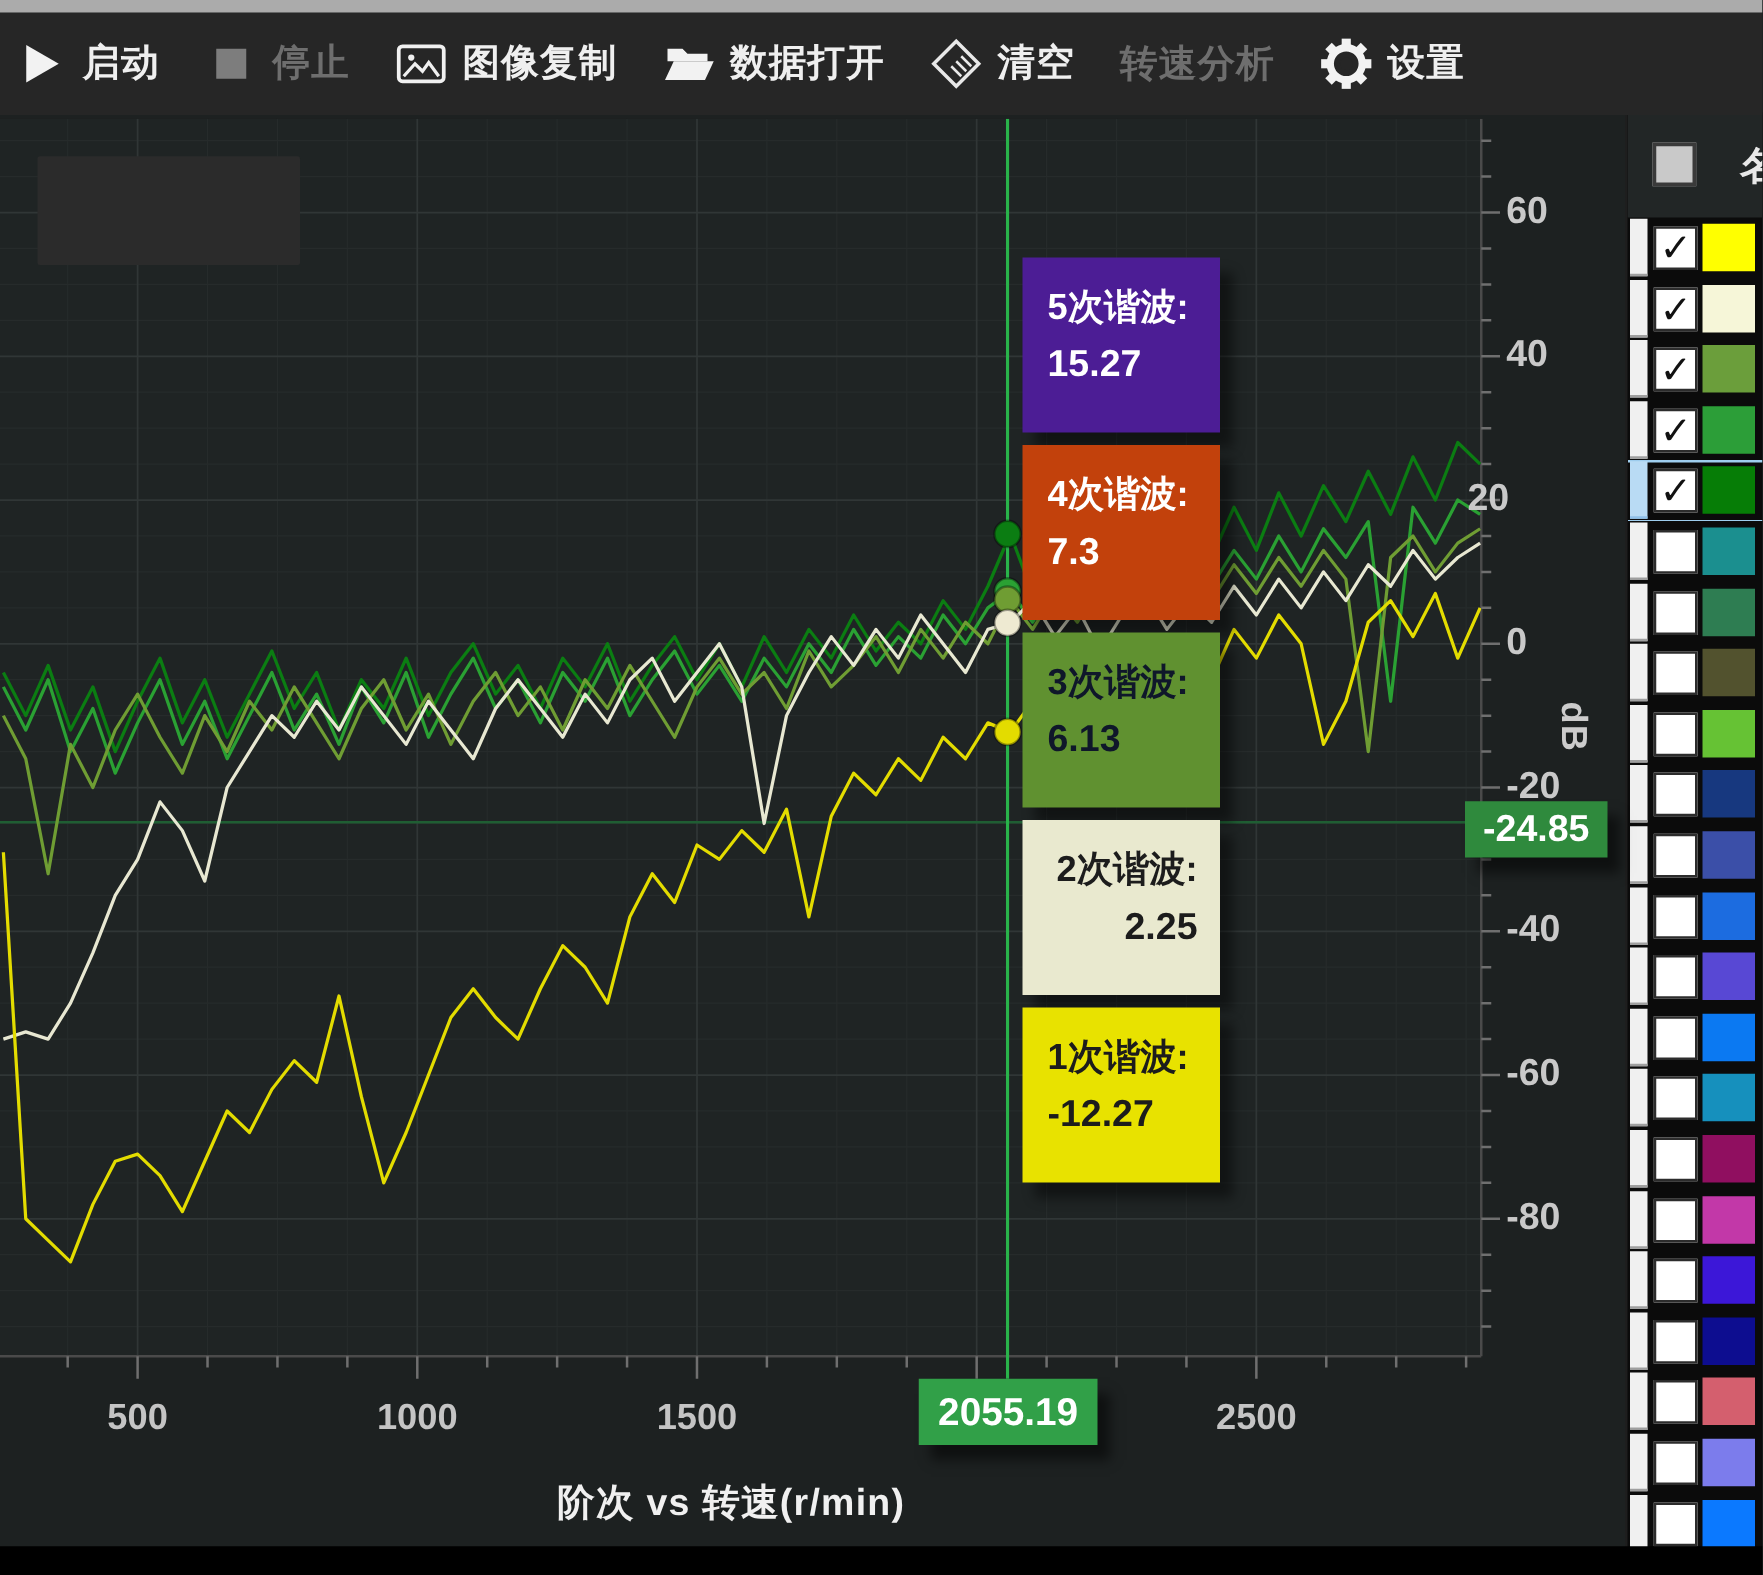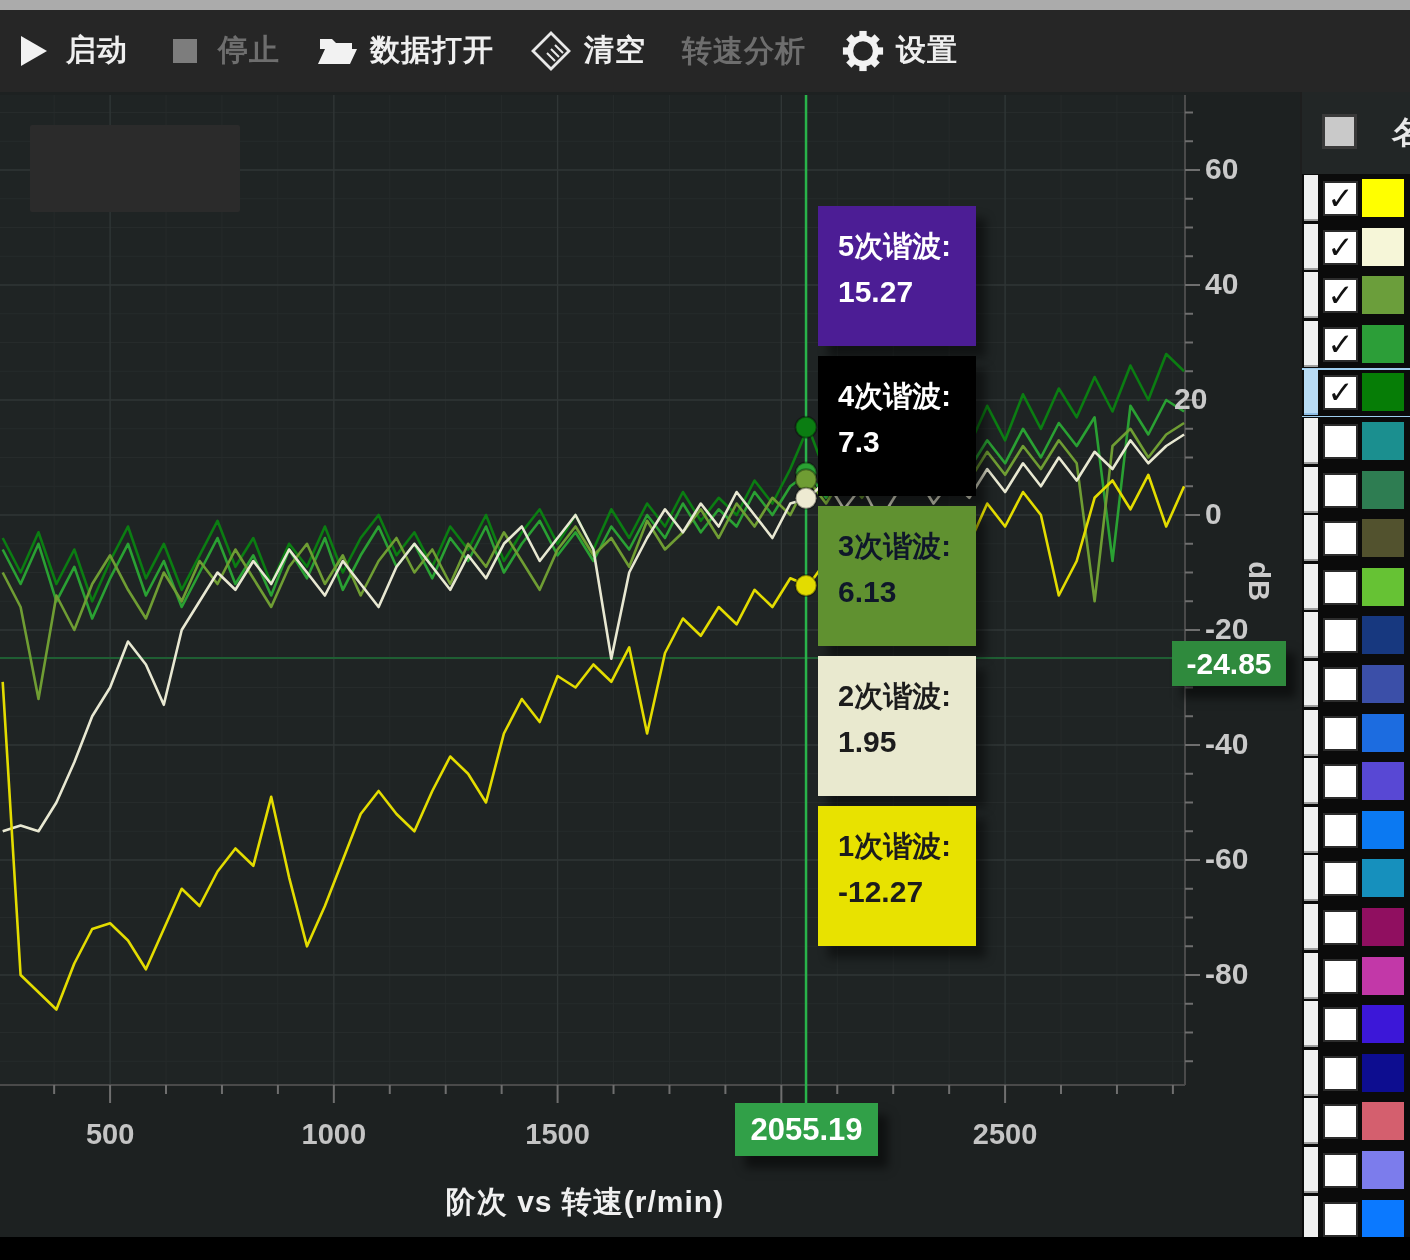--- a/index.html
+++ b/index.html
@@ -115,20 +115,30 @@
       </span>
       <span class="tb-label">启动</span>
     </div>
     <div class="tb-item disabled">
       <span class="tb-icon">
         <svg viewBox="0 0 42 42">
           <rect x="9" y="9" width="24" height="24" fill="#7d7d7d"></rect>
         </svg>
       </span>
       <span class="tb-label">停止</span>
+    </div>
+    <div class="tb-item">
+      <span class="tb-icon">
+        <svg viewBox="0 0 42 42" fill="none" stroke="#f0f0f0" stroke-width="3">
+          <rect x="3" y="7" width="36" height="28" rx="3"></rect>
+          <circle cx="13" cy="16" r="2.5" fill="#f0f0f0" stroke="none"></circle>
+          <path d="M7 31 l9-10 6 6 5-7 8 11" stroke-width="2.6"></path>
+        </svg>
+      </span>
+      <span class="tb-label">图像复制</span>
     </div>
     <div class="tb-item">
       <span class="tb-icon">
         <svg viewBox="0 0 42 42">
           <path d="M4 9 h12 l4 4 h16 v6 H4 Z" fill="#f2f2f2"></path>
           <path d="M2 34 L9 19 h32 l-7 15 Z" fill="#f2f2f2"></path>
         </svg>
       </span>
       <span class="tb-label">数据打开</span>
     </div>
@@ -356,31 +366,31 @@
   </div>
 
 <div id="badge-y" class="abs badge">-24.85</div>
 <div id="badge-x" class="abs badge">2055.19</div>
 
 <div id="tooltips">
     <div class="abs harm-tip" style="top: 206px; background: #4c1d95; color: rgb(255, 255, 255);">
       <div class="tip-label">5次谐波:</div>
       <div class="tip-value">15.27</div>
     </div>
-    <div class="abs harm-tip" style="top: 356px; background: #000000; color: rgb(255, 255, 255);">
+    <div class="abs harm-tip" style="top: 356px; background: #c2410c; color: rgb(255, 255, 255);">
       <div class="tip-label">4次谐波:</div>
       <div class="tip-value">7.3</div>
     </div>
     <div class="abs harm-tip" style="top: 506px; background: rgb(96, 145, 48); color: #0f172a;">
       <div class="tip-label">3次谐波:</div>
       <div class="tip-value">6.13</div>
     </div>
-    <div class="abs harm-tip" style="top: 656px; background: rgb(233, 233, 207); color: rgb(28, 28, 28);">
+    <div class="abs harm-tip" style="top: 656px; background: rgb(233, 233, 207); color: rgb(28, 28, 28); text-align: right;">
       <div class="tip-label">2次谐波:</div>
-      <div class="tip-value">1.95</div>
+      <div class="tip-value">2.25</div>
     </div>
     <div class="abs harm-tip" style="top: 806px; background: rgb(232, 226, 0); color: rgb(28, 28, 28);">
       <div class="tip-label">1次谐波:</div>
       <div class="tip-value">-12.27</div>
     </div>
   </div>
 
 <div id="legend" class="abs">
   <div id="legend-header">
     <div class="hdr-checkbox"></div>

